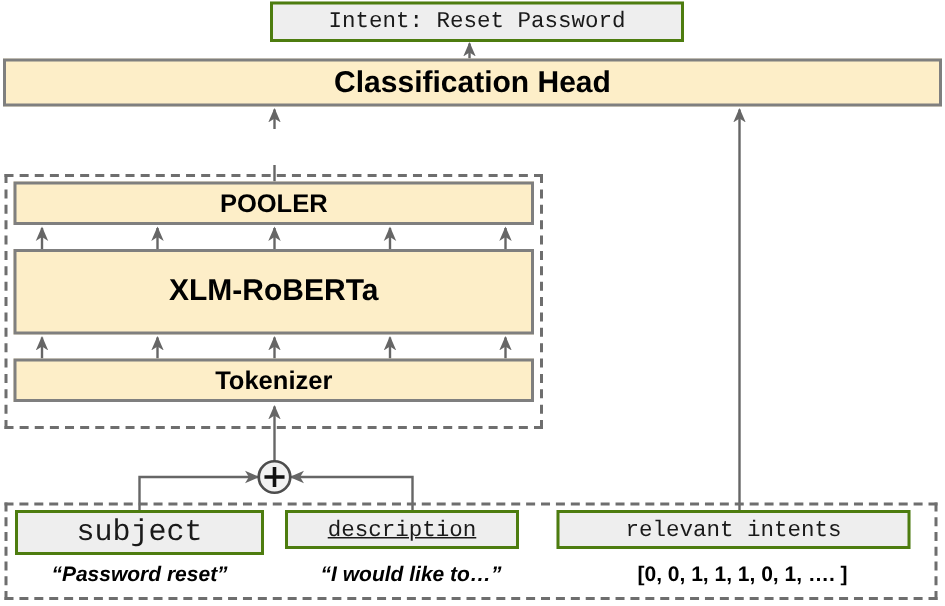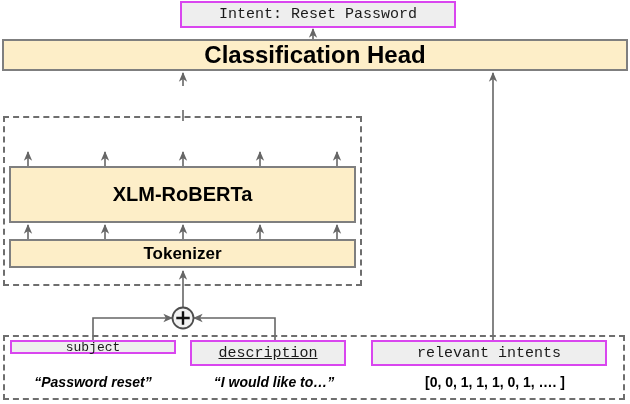--- a/index.html
+++ b/index.html
@@ -37,21 +37,21 @@
     background: #fdeec8;
     border: 2px solid #7f7f7f;
     color: #000000;
     font-weight: bold;
     font-family: "Liberation Sans", sans-serif;
   }
 
   
   .io {
     background: #eeeeee;
-    border: 2px solid #d946ef;
+    border: 2px solid #4d7c0f;
     color: #1a1a1a;
     font-family: "Liberation Mono", monospace;
     letter-spacing: 0px;
   }
 
   
   .group {
     position: absolute;
     box-sizing: border-box;
     border: 2px dashed #6e6e6e;
@@ -70,30 +70,30 @@
     display: flex;
     align-items: center;
     justify-content: center;
   }
   .caption.plain {
     font-style: normal;
   }
 
   
   #intent-box      { left: 180px; top: 1px;   width: 276px; height: 27px; font-size: 15px; }
-  #classification  { left: 2px;   top: 39px;  width: 626px; height: 32px; font-size: 24px; }
+  #classification  { left: 2px;   top: 39px;  width: 626px; height: 32px; font-size: 20px; }
   #tensor-box      { left: 62px;  top: 86px;  width: 242px; height: 24px; font-size: 14px; }
 
   #encoder-group   { left: 3px;   top: 116px; width: 359px; height: 170px; }
   #pooler          { left: 9px;   top: 121px; width: 347px; height: 29px; font-size: 17px; }
   #roberta         { left: 9px;   top: 166px; width: 347px; height: 57px; font-size: 20px; }
   #tokenizer       { left: 9px;   top: 239px; width: 347px; height: 29px; font-size: 17px; text-align: right; }
 
   #input-group     { left: 3px;   top: 335px; width: 622px; height: 65px; }
-  #subject-box     { left: 10px;  top: 340px; width: 166px; height: 14px; font-size: 13px; }
+  #subject-box     { left: 10px;  top: 340px; width: 166px; height: 30px; font-size: 20px; }
   #description-box { left: 190px; top: 340px; width: 156px; height: 26px; font-size: 15px; text-decoration: underline; }
   #intents-box     { left: 371px; top: 340px; width: 236px; height: 26px; font-size: 15px; }
 
   #subject-cap     { left: 10px;  top: 371px; width: 166px; height: 22px; font-size: 14px; }
   #description-cap { left: 190px; top: 371px; width: 168px; height: 22px; font-size: 14px; }
   #intents-cap     { left: 371px; top: 371px; width: 248px; height: 22px; font-size: 14px; }
 
   .svg-layer {
     position: absolute;
     left: 0; top: 0;
@@ -151,20 +151,21 @@
     </g>
   </svg>
 
   <div class="box io" id="intent-box">Intent: Reset Password</div>
 
   <div class="box block" id="classification">Classification Head</div>
 
 
   <div class="group" id="encoder-group"></div>
 
+  <div class="box block" id="pooler">POOLER</div>
 
   <div class="box block" id="roberta">XLM-RoBERTa</div>
 
   <div class="box block" id="tokenizer">Tokenizer</div>
 
   <div class="group" id="input-group"></div>
 
   <div class="box io" id="subject-box">subject</div>
   <div class="box io" id="description-box">description</div>
   <div class="box io" id="intents-box">relevant intents</div>

